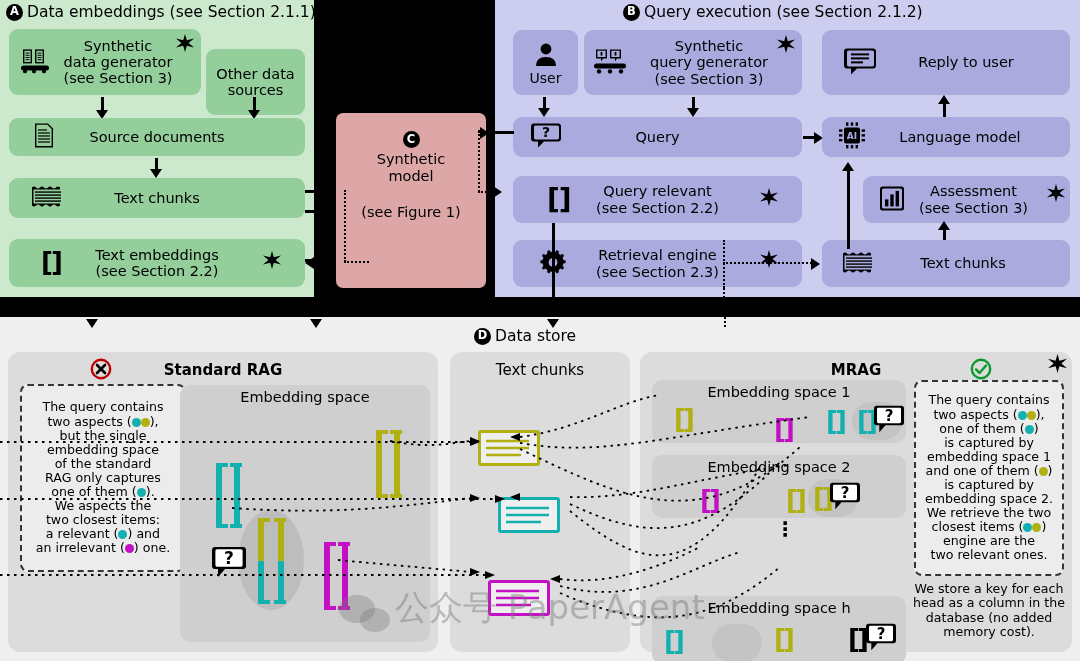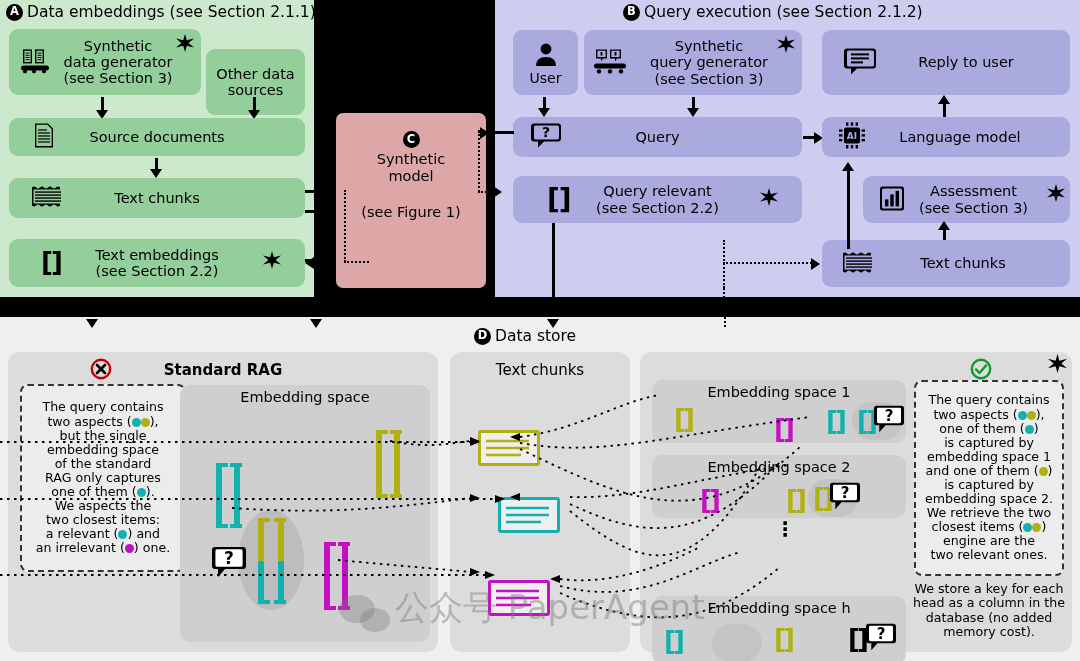--- a/index.html
+++ b/index.html
@@ -369,20 +369,36 @@
       <span class="lbl" style="padding-left:22px;">
         <span>Assessment</span><br><span>(see Section 3)</span>
       </span>
       <span class="star" style="right:5px;top:8px;">
         <svg viewBox="0 0 20 20" width="18" height="18">
             <path d="M10 0 L12 7 L20 5 L14 10 L20 15 L12 13 L10 20 L8 13 L0 15 L6 10 L0 5 L8 7 Z" fill="#000"></path>
           </svg>
       </span>
     </div>
 
+    <div class="box purple" style="left:18px;top:240px;width:289px;height:47px;">
+      <span class="ico" style="left:26px;">
+        <svg width="28" height="28" viewBox="0 0 28 28">
+          <path d="M14 3 l2.6 .6 .9 -2 2.4 1.2 -.3 2.2 2.1 1.5 1.9 -1.1 1.5 2.2 -1.5 1.6 .8 2.5 2.2 .3 0 2.6 -2.2 .4 -.8 2.5 1.5 1.6 -1.5 2.2 -1.9 -1.1 -2.1 1.5 .3 2.2 -2.4 1.2 -.9 -2 -2.6 .6 -2.6 -.6 -.9 2 -2.4 -1.2 .3 -2.2 -2.1 -1.5 -1.9 1.1 -1.5 -2.2 1.5 -1.6 -.8 -2.5 -2.2 -.4 0 -2.6 2.2 -.3 .8 -2.5 -1.5 -1.6 1.5 -2.2 1.9 1.1 2.1 -1.5 -.3 -2.2 2.4 -1.2 .9 2 z" fill="#000"></path>
+          <circle cx="14" cy="14" r="4.4" fill="#aaaadf"></circle>
+        </svg>
+      </span>
+      <span class="lbl">
+        <span>Retrieval engine</span><br><span>(see Section 2.3)</span>
+      </span>
+      <span class="star" style="right:24px;top:10px;">
+        <svg viewBox="0 0 20 20" width="18" height="18">
+            <path d="M10 0 L12 7 L20 5 L14 10 L20 15 L12 13 L10 20 L8 13 L0 15 L6 10 L0 5 L8 7 Z" fill="#000"></path>
+          </svg>
+      </span>
+    </div>
 
     <div class="box purple" style="left:327px;top:240px;width:248px;height:47px;">
       <span class="ico" style="left:20px;">
         <svg width="34" height="22" viewBox="0 0 34 22">
           <path d="M1 2 q2 -2 4 0 q2 2 4 0 q2 -2 4 0 q2 2 4 0 q2 -2 4 0 q2 2 4 0 q2 -2 4 0 l0 18 q-2 2 -4 0 q-2 -2 -4 0 q-2 2 -4 0 q-2 -2 -4 0 q-2 2 -4 0 q-2 -2 -4 0 q-2 2 -4 0 z" fill="#000"></path>
           <path d="M2.5 4 h29 v14 h-29 z" fill="#aaaadf"></path>
           <g fill="#000">
               <rect x="4" y="6" width="26" height="1.4"></rect>
               <rect x="4" y="9" width="26" height="1.4"></rect>
               <rect x="4" y="12" width="26" height="1.4"></rect>
@@ -548,20 +564,21 @@
           <g stroke="#c410c4" stroke-width="2.4">
               <line x1="5" y1="8" x2="48" y2="8"></line>
               <line x1="5" y1="15" x2="48" y2="15"></line>
               <line x1="5" y1="22" x2="40" y2="22"></line>
             </g>
         </svg>
       </div>
     </div>
 
     <div class="card" style="left:640px;top:35px;width:432px;height:300px;">
+      <div class="card-title bold" style="top:9px;">MRAG</div>
       <span style="position:absolute;left:330px;top:6px;">
         <svg width="22" height="22" viewBox="0 0 22 22">
           <circle cx="11" cy="11" r="9.2" fill="none" stroke="#0a9a2a" stroke-width="2.4"></circle>
           <path d="M6 11.4 L9.5 15 L16 7.5" stroke="#0a9a2a" stroke-width="2.4" fill="none" stroke-linecap="round" stroke-linejoin="round"></path>
         </svg>
       </span>
       <span class="star" style="right:6px;top:2px;">
         <svg viewBox="0 0 20 20" width="19" height="19">
             <path d="M10 0 L12 7 L20 5 L14 10 L20 15 L12 13 L10 20 L8 13 L0 15 L6 10 L0 5 L8 7 Z" fill="#000"></path>
           </svg>

